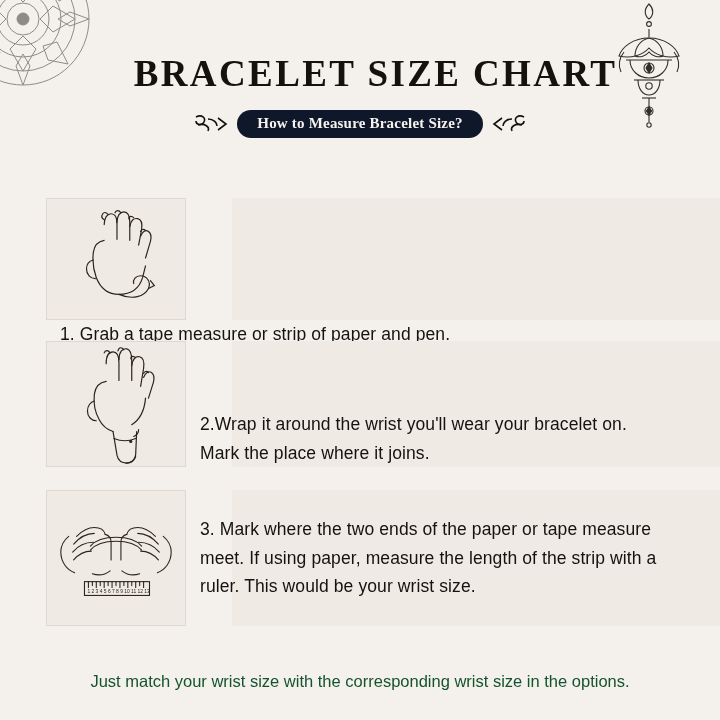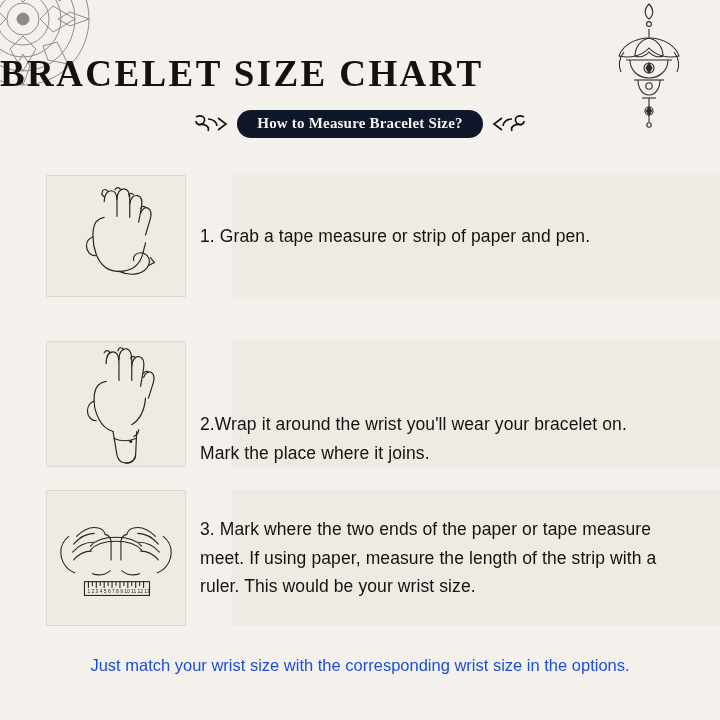--- a/index.html
+++ b/index.html
@@ -32,26 +32,28 @@
     right: 26px; top: 2px;
     width: 90px; height: 130px;
     opacity: 0.9;
     pointer-events: none;
   }
 
   
   .title {
     position: absolute;
     top: 52px; left: 0; width: 704px;
+    text-align: center;
     font-family: "Liberation Serif", serif;
     font-weight: bold;
     font-size: 37px;
     letter-spacing: 2.4px;
     color: #14110e;
     white-space: nowrap;
+    padding-left: 47px;
   }
   .subtitle-row {
     position: absolute;
     top: 110px; left: 0; width: 720px;
     display: flex;
     align-items: center;
     justify-content: center;
     gap: 9px;
   }
   .flourish {
@@ -96,33 +98,33 @@
     position: relative;
     padding: 0 10px 0 14px;
     display: flex;
     align-items: center;
     font-size: 17.5px;
     line-height: 1.62;
     color: #15120f;
     letter-spacing: 0.1px;
   }
 
-  #step1 { top: 175px; height: 122px; }
+  #step1 { top: 198px; height: 122px; flex-direction: column; }
   #step1 .step-bg { height: 122px; }
   #step2 { top: 341px; height: 126px; align-items: flex-end; }
   #step2 .step-bg { height: 126px; }
   #step3 { top: 490px; height: 136px; }
   #step3 .step-bg { height: 136px; }
 
   .footer {
     position: absolute;
-    top: 656px; left: 0; width: 720px;
+    top: 672px; left: 0; width: 720px;
     text-align: center;
     font-size: 16.5px;
-    color: #1d4ed8;
+    color: #14532d;
   }
 
   svg { display: block; }
 </style>
 </head>
 <body>
 
 <div id="page">
 
   <div class="mandala-tl">

